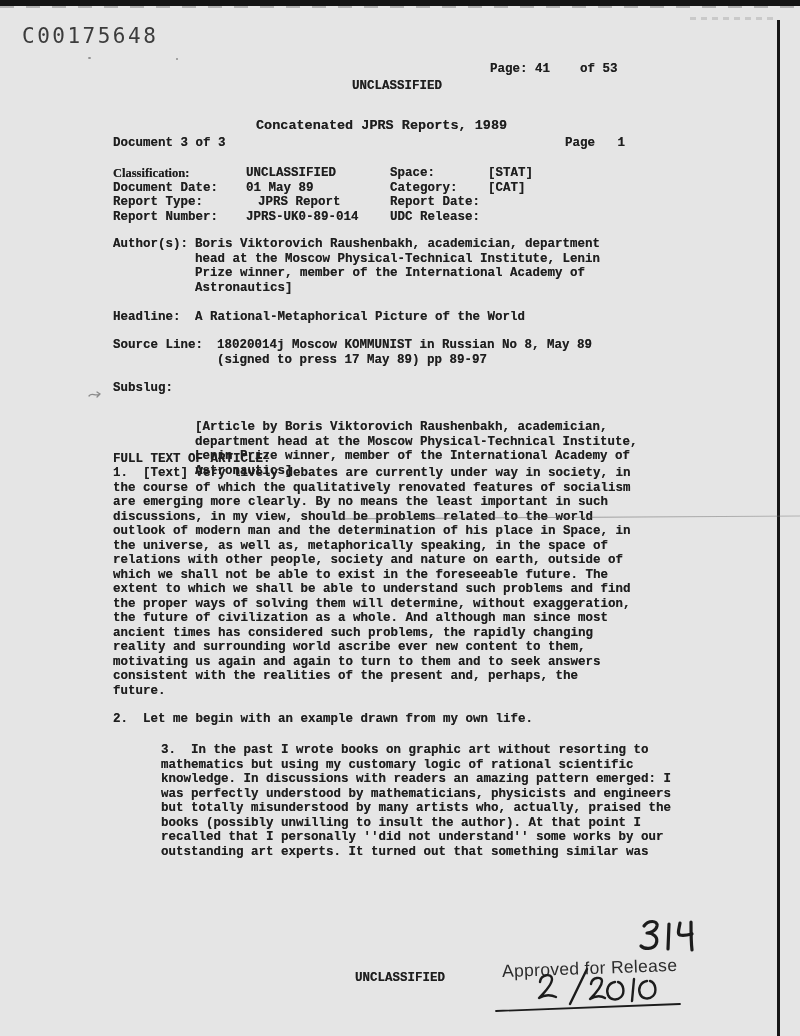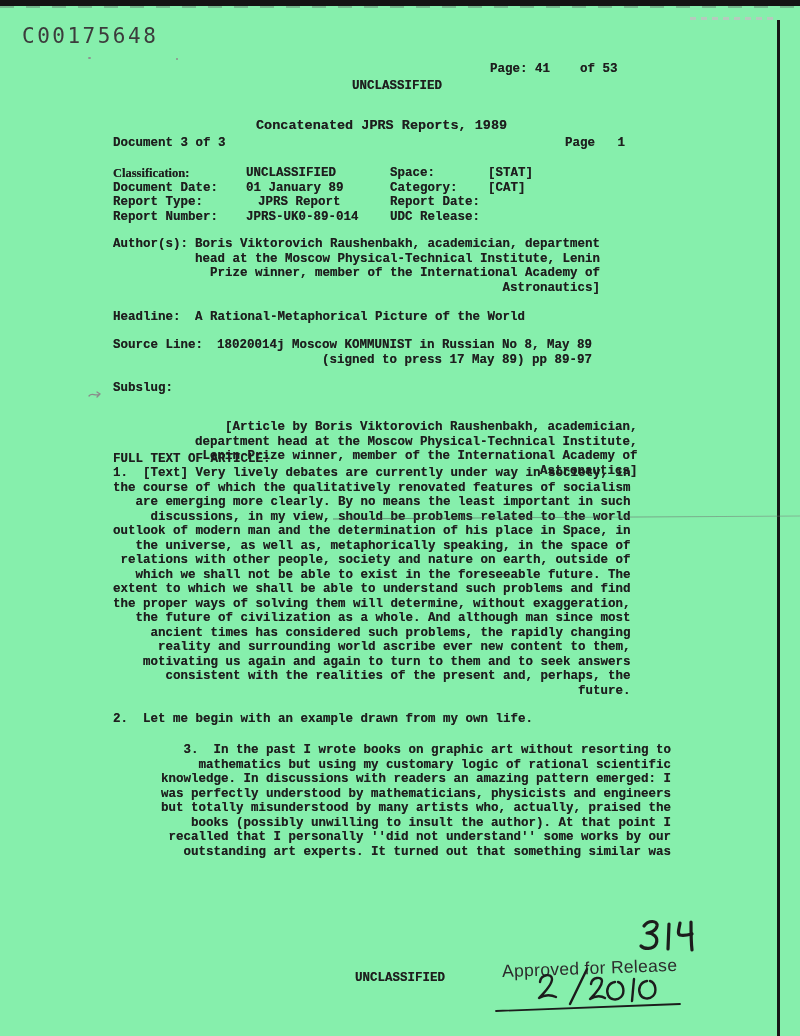--- a/index.html
+++ b/index.html
@@ -1,21 +1,20 @@
 <!DOCTYPE html>
 <html><head>
 <meta charset="utf-8">
 <style>
   * { margin:0; padding:0; box-sizing:border-box; }
   html,body { background:#ffffff; }
   .page {
     position:relative; width:800px; height:1036px;
-    background:#86efac; overflow:hidden;
+    background:#e5e5e5; overflow:hidden;
     font-family:"Liberation Mono","DejaVu Sans Mono",monospace;
-    text-align:right;
   }
   
   .tw {
     position:absolute;
     font-family:"Liberation Mono","DejaVu Sans Mono",monospace;
     font-weight:700;
     font-size:12.5px;
     line-height:14.5px;
     color:#1e1e1e;
     white-space:pre;
@@ -79,21 +78,21 @@
   <div class="tw" style="left:113px;top:136px;">Document 3 of 3</div>
   <div class="tw" style="left:565px;top:136px;">Page   1</div>
 
   <div>
     <span class="tw" style="left:113px;top:166px;font-family:Liberation Serif, serif;">Classification:</span>
     <span class="tw" style="left:246px;top:166px;">UNCLASSIFIED</span>
     <span class="tw" style="left:390px;top:166px;">Space:</span>
     <span class="tw" style="left:488px;top:166px;">[STAT]</span>
 
     <span class="tw" style="left:113px;top:180.5px;">Document Date:</span>
-    <span class="tw" style="left:246px;top:180.5px;">01 January 89</span>
+    <span class="tw" style="left:246px;top:180.5px;">01 May 89</span>
     <span class="tw" style="left:390px;top:180.5px;">Category:</span>
     <span class="tw" style="left:488px;top:180.5px;">[CAT]</span>
 
     <span class="tw" style="left:113px;top:195px;">Report Type:</span>
     <span class="tw" style="left:258px;top:195px;">JPRS Report</span>
     <span class="tw" style="left:390px;top:195px;">Report Date:</span>
 
     <span class="tw" style="left:113px;top:209.5px;">Report Number:</span>
     <span class="tw" style="left:246px;top:209.5px;">JPRS-UK0-89-014</span>
     <span class="tw" style="left:390px;top:209.5px;">UDC Release:</span>

